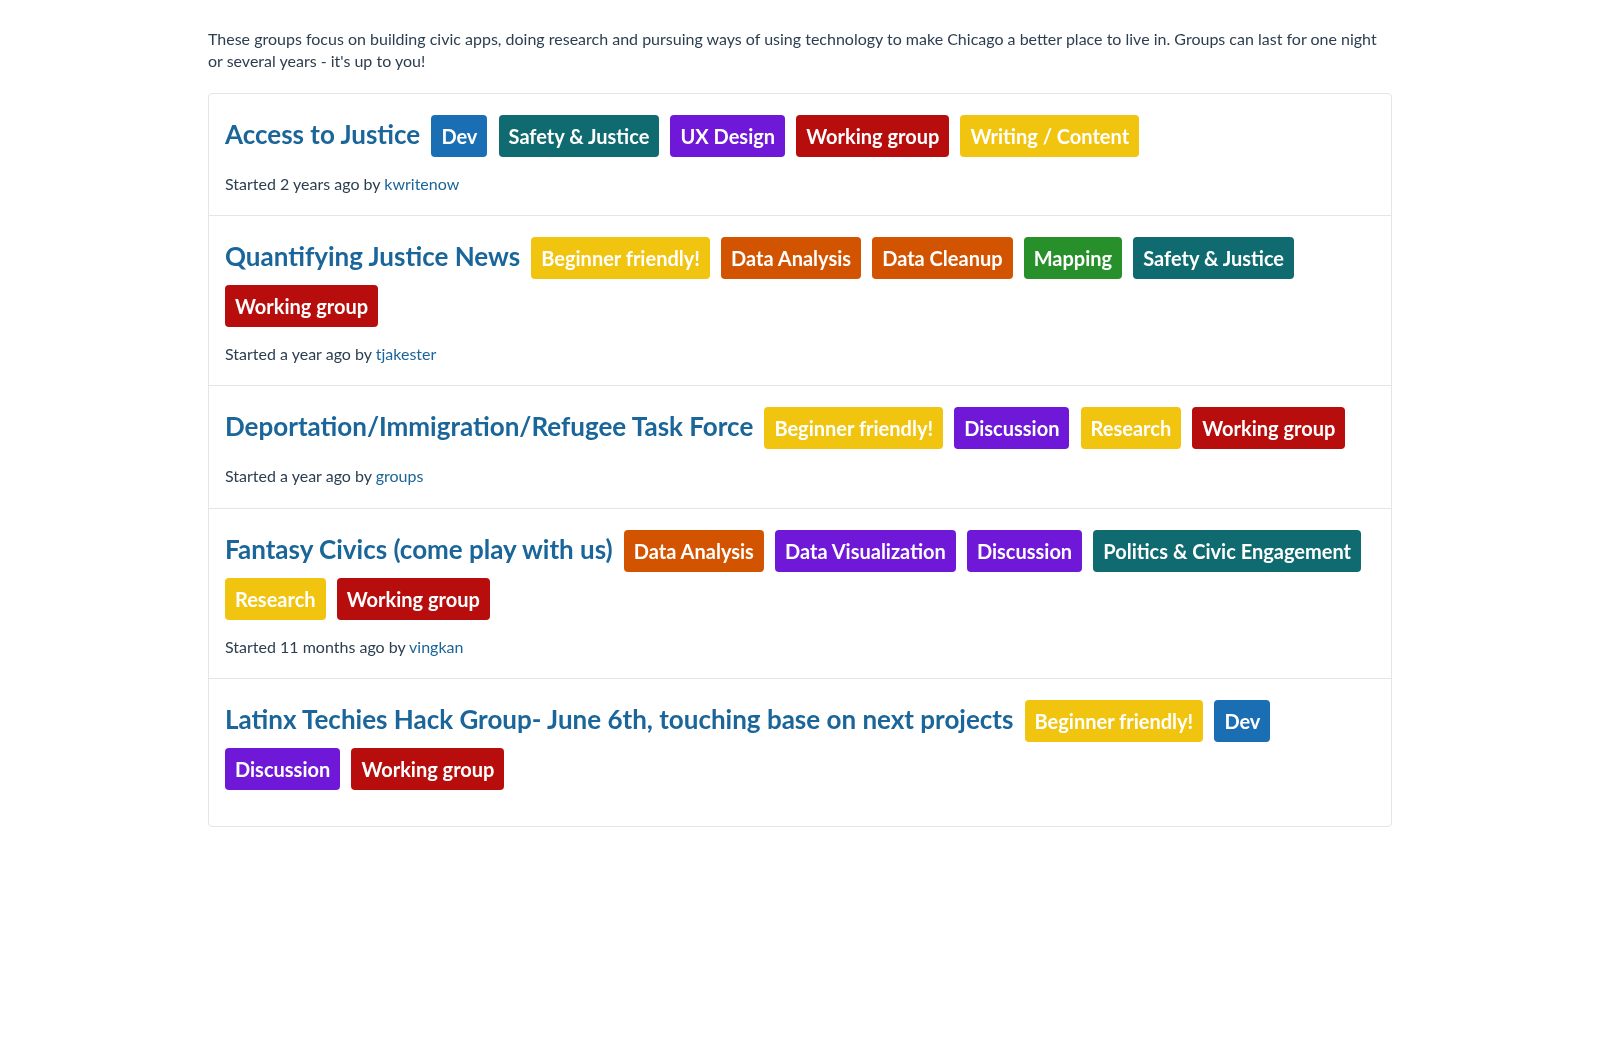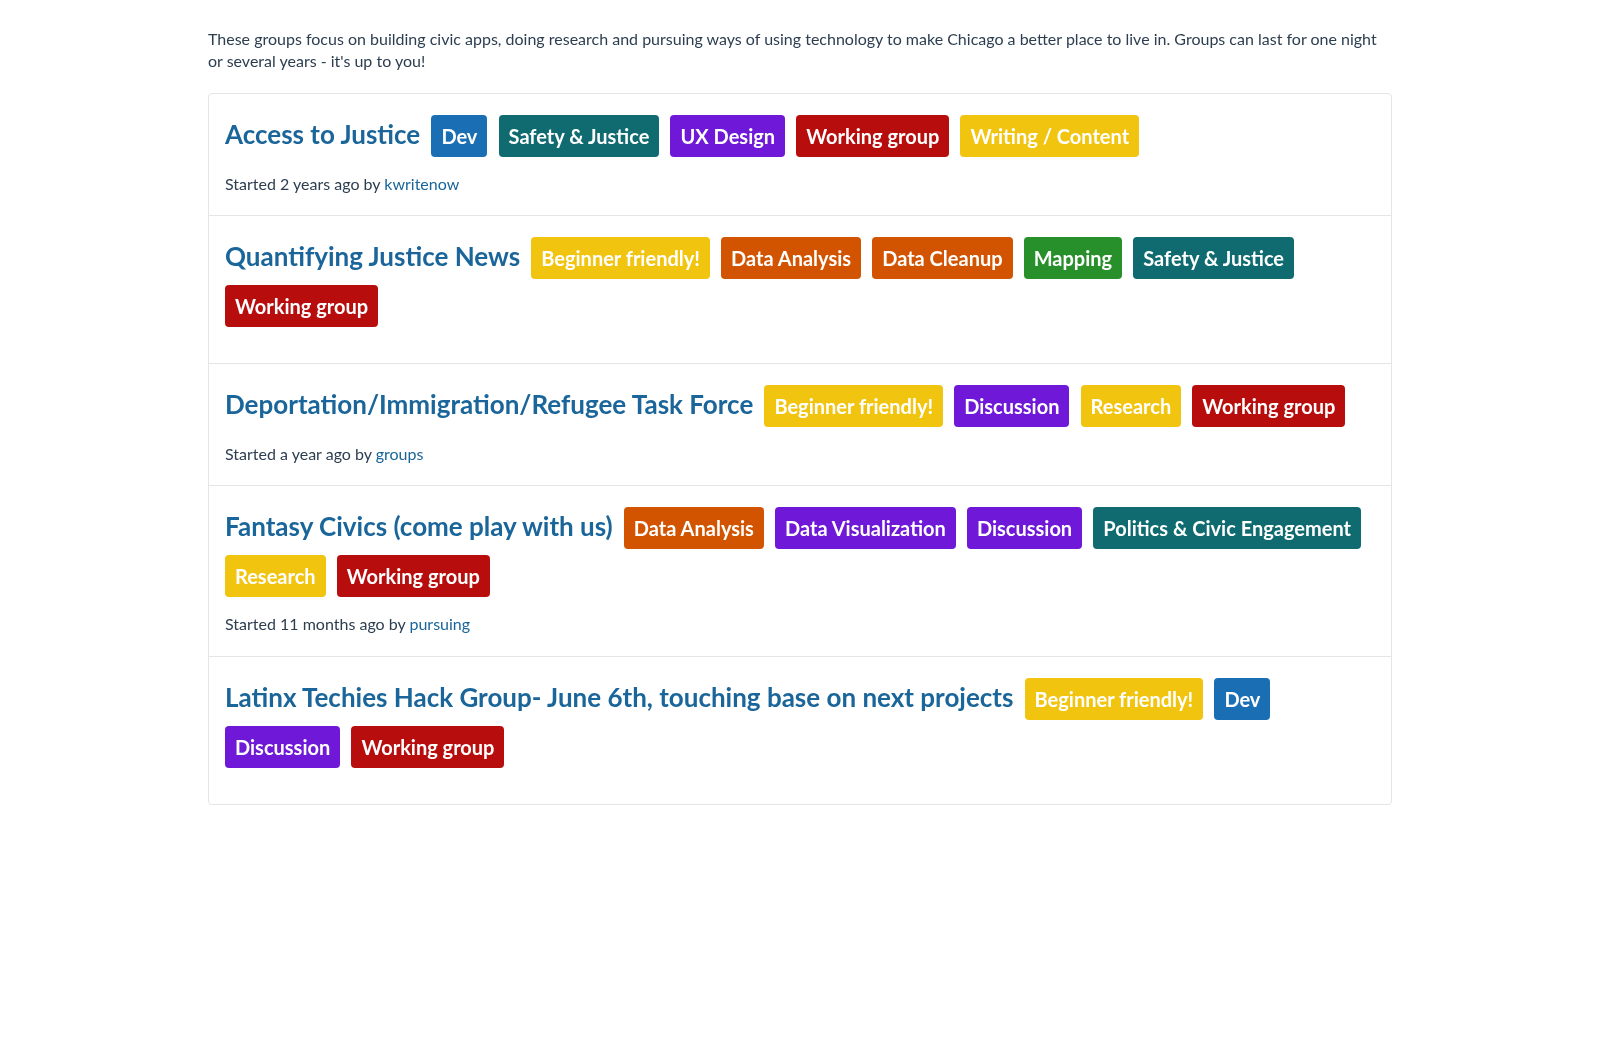--- a/index.html
+++ b/index.html
@@ -74,26 +74,27 @@
 
 <div class="container">
   <p class="intro">These groups focus on building civic apps, doing research and pursuing ways of using technology to make Chicago a better place to live in. Groups can last for one night or several years - it's up to you!</p>
   <div class="list" id="groups-list">
       <div class="group-item">
         <div class="title-row"><a class="group-title" href="#">Access to Justice</a> <span class="tag" style="background-color: rgb(26, 110, 179);">Dev</span> <span class="tag" style="background-color: rgb(15, 107, 111);">Safety &amp; Justice</span> <span class="tag" style="background-color: rgb(111, 24, 216);">UX Design</span> <span class="tag" style="background-color: rgb(184, 13, 13);">Working group</span> <span class="tag" style="background-color: rgb(241, 196, 15);">Writing / Content</span> </div>
         <div class="meta"><span>Started </span><span>2 years ago</span><span> by </span><a class="author" href="#">kwritenow</a></div>
       </div>
       <div class="group-item">
         <div class="title-row"><a class="group-title" href="#">Quantifying Justice News</a> <span class="tag" style="background-color: rgb(241, 196, 15);">Beginner friendly!</span> <span class="tag" style="background-color: rgb(211, 84, 0);">Data Analysis</span> <span class="tag" style="background-color: rgb(211, 84, 0);">Data Cleanup</span> <span class="tag" style="background-color: rgb(39, 144, 43);">Mapping</span> <span class="tag" style="background-color: rgb(15, 107, 111);">Safety &amp; Justice</span> <span class="tag" style="background-color: rgb(184, 13, 13);">Working group</span> </div>
+        <div class="meta"><span>Started </span><span>a year ago</span><span> by </span><a class="author" href="#">tjakester</a></div>
       </div>
       <div class="group-item">
         <div class="title-row"><a class="group-title" href="#">Deportation/Immigration/Refugee Task Force</a> <span class="tag" style="background-color: rgb(241, 196, 15);">Beginner friendly!</span> <span class="tag" style="background-color: rgb(111, 24, 216);">Discussion</span> <span class="tag" style="background-color: rgb(241, 196, 15);">Research</span> <span class="tag" style="background-color: rgb(184, 13, 13);">Working group</span> </div>
         <div class="meta"><span>Started </span><span>a year ago</span><span> by </span><a class="author" href="#">groups</a></div>
       </div>
       <div class="group-item">
         <div class="title-row"><a class="group-title" href="#">Fantasy Civics (come play with us)</a> <span class="tag" style="background-color: rgb(211, 84, 0);">Data Analysis</span> <span class="tag" style="background-color: rgb(111, 24, 216);">Data Visualization</span> <span class="tag" style="background-color: rgb(111, 24, 216);">Discussion</span> <span class="tag" style="background-color: rgb(15, 107, 111);">Politics &amp; Civic Engagement</span> <span class="tag" style="background-color: rgb(241, 196, 15);">Research</span> <span class="tag" style="background-color: rgb(184, 13, 13);">Working group</span> </div>
-        <div class="meta"><span>Started </span><span>11 months ago</span><span> by </span><a class="author" href="#">pursuing</a></div>
+        <div class="meta"><span>Started </span><span>11 months ago</span><span> by </span><a class="author" href="#">vingkan</a></div>
       </div>
       <div class="group-item">
         <div class="title-row"><a class="group-title" href="#">Latinx Techies Hack Group- June 6th, touching base on next projects</a> <span class="tag" style="background-color: rgb(241, 196, 15);">Beginner friendly!</span> <span class="tag" style="background-color: rgb(26, 110, 179);">Dev</span> <span class="tag" style="background-color: rgb(111, 24, 216);">Discussion</span> <span class="tag" style="background-color: rgb(184, 13, 13);">Working group</span> </div>
       </div>
     </div>
 </div>
 
 </body></html>

